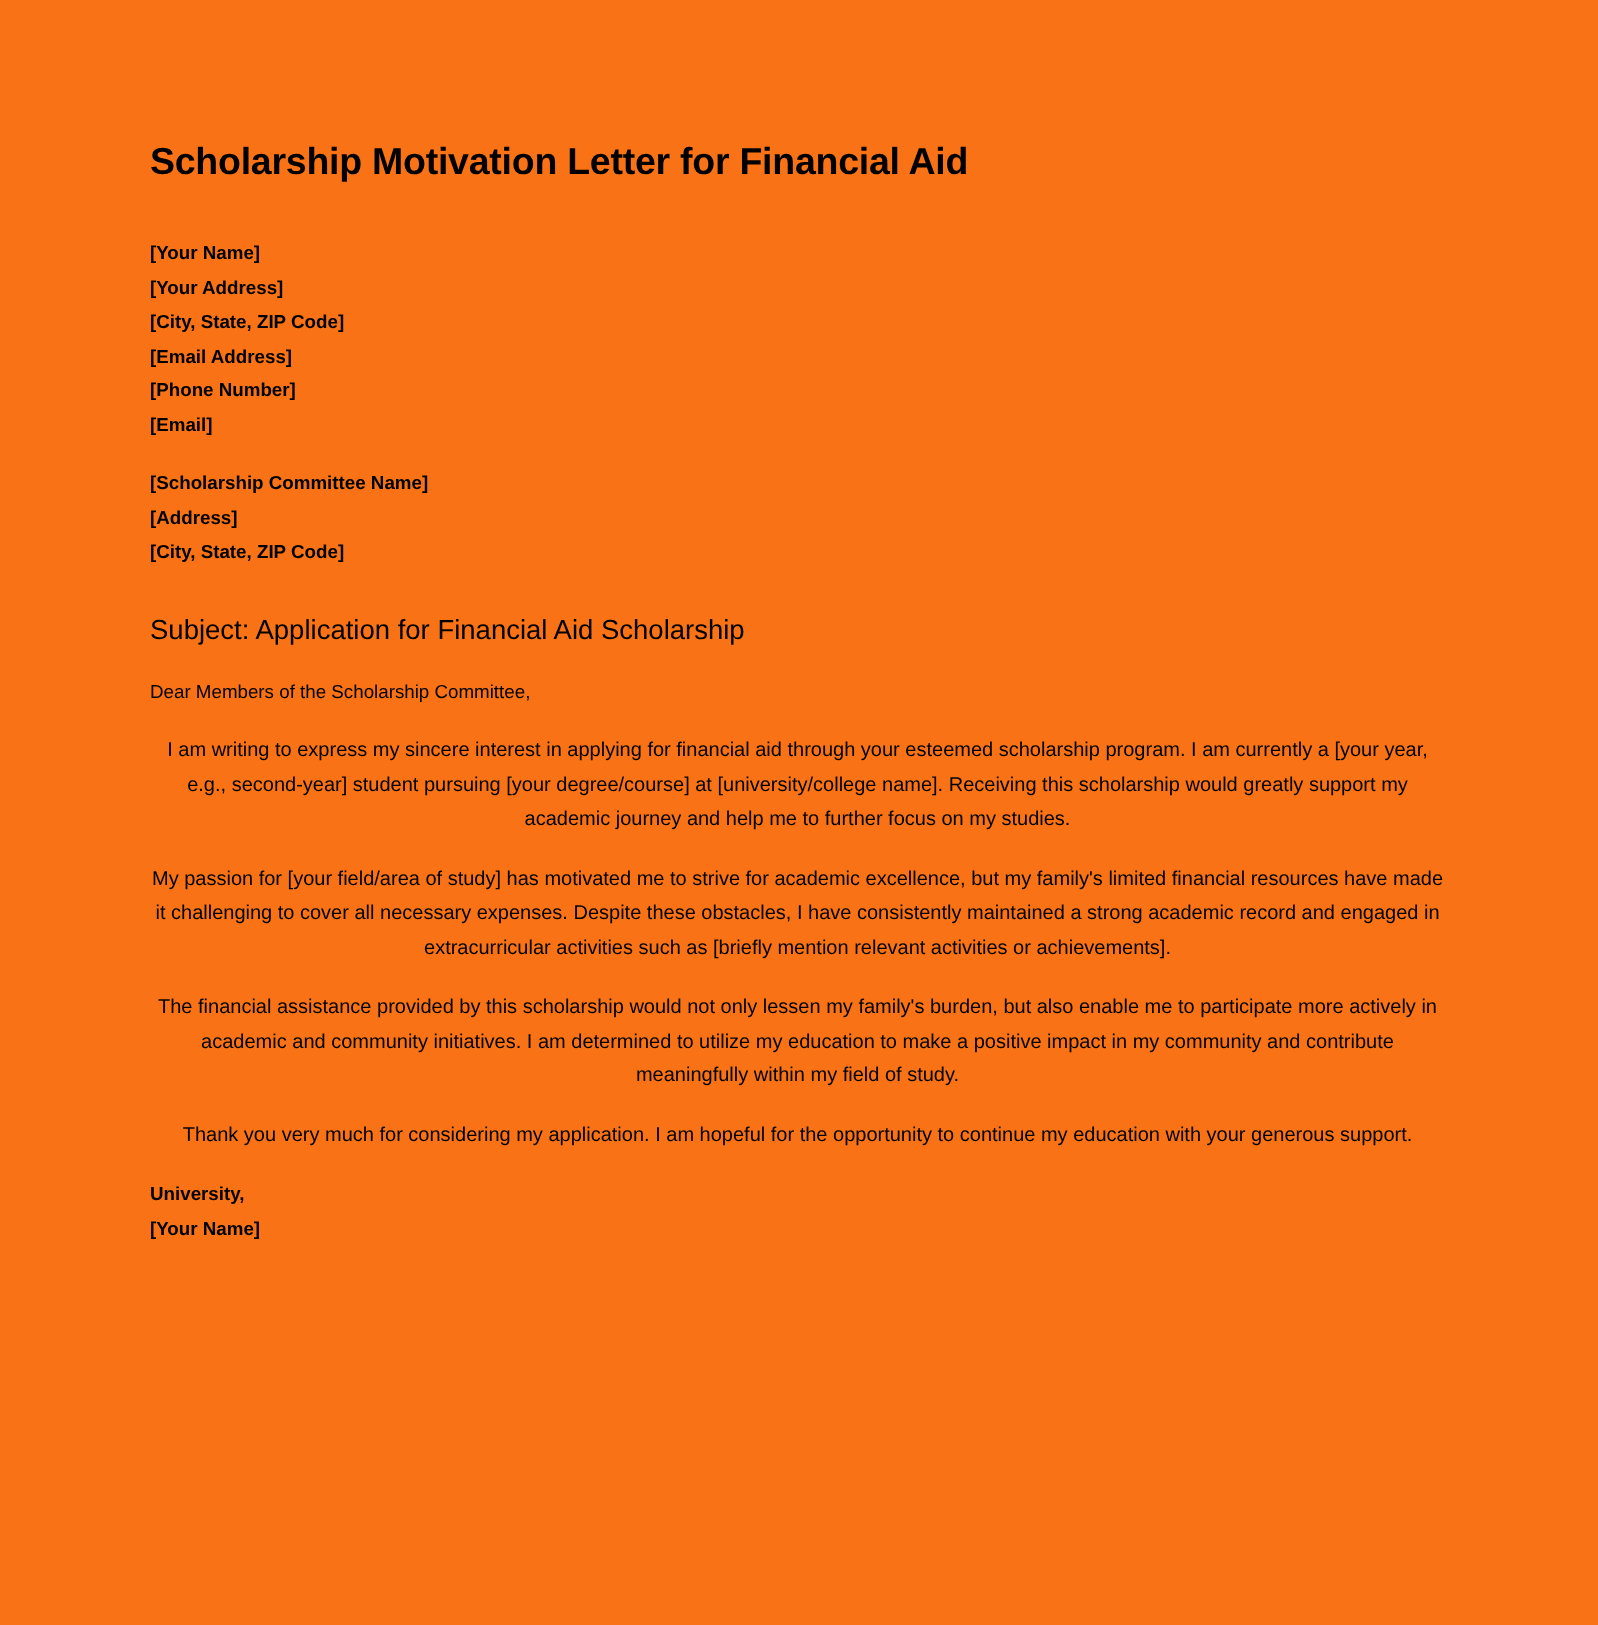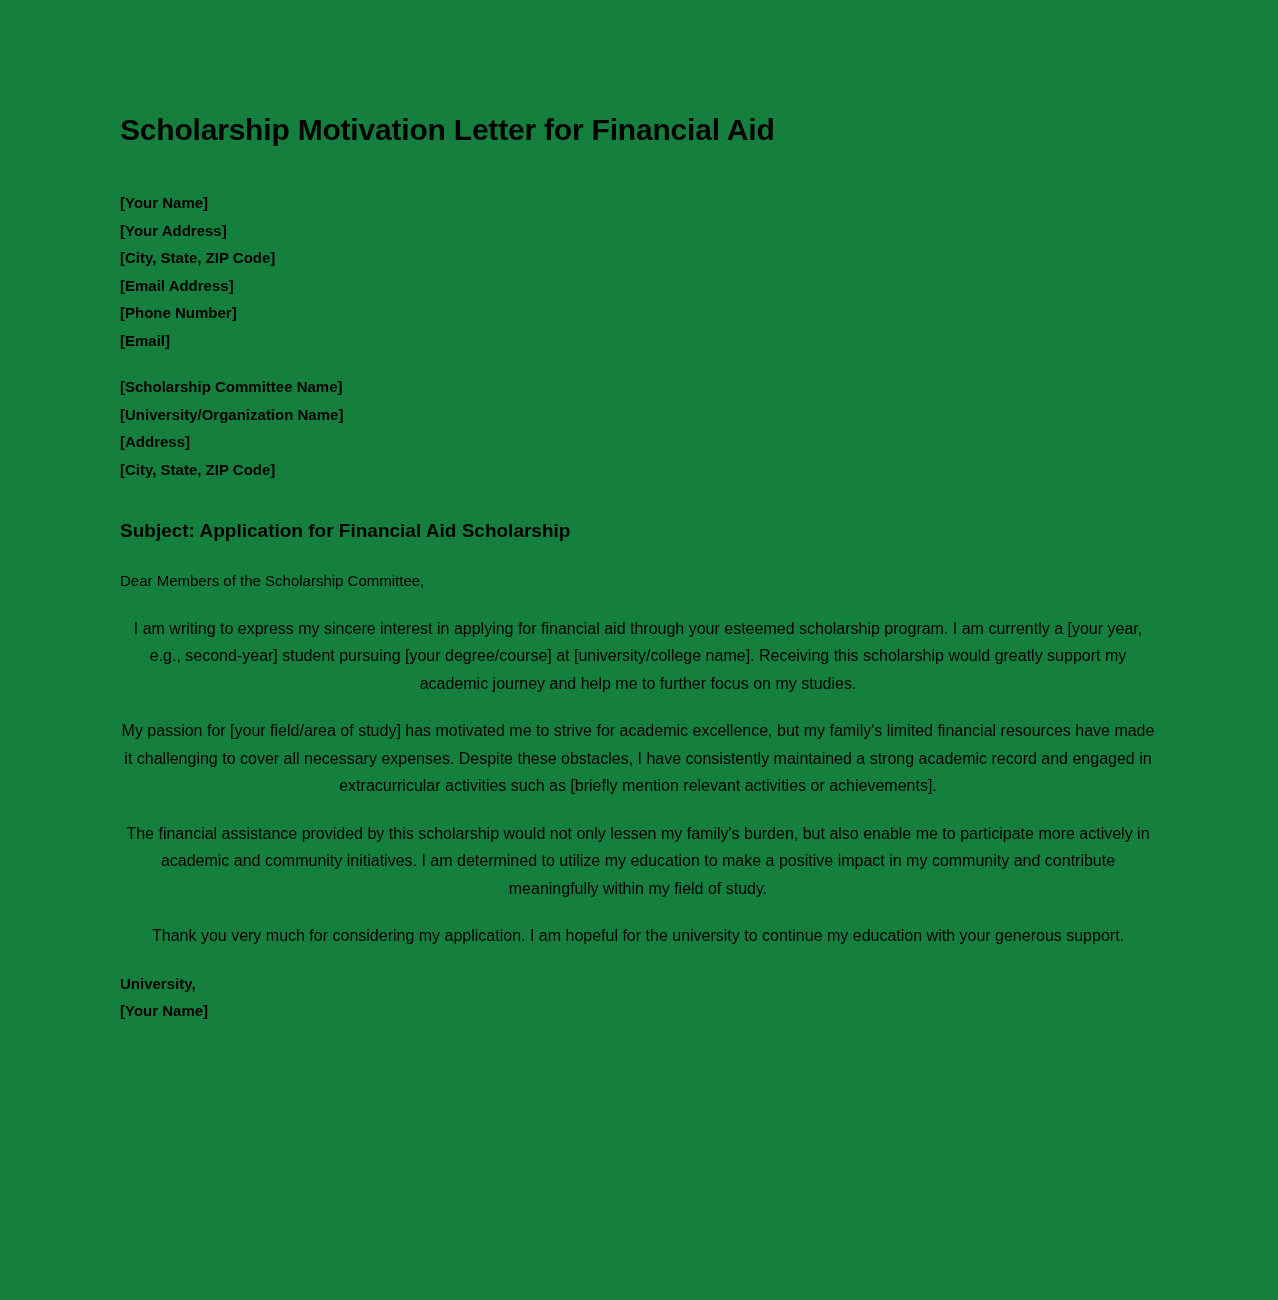--- a/index.html
+++ b/index.html
@@ -13,21 +13,21 @@
     min-height: 1300px;
     font-family: "Liberation Sans", sans-serif;
     color: #000000;
     -webkit-font-smoothing: antialiased;
   }
   .page {
     width: 1278px;
     min-height: 1300px;
     box-sizing: border-box;
     padding: 113px 122px 40px 120px;
-    background: #15803d;
+    background: #f97316;
   }
   .doc-title {
     font-size: 30px;
     font-weight: bold;
     line-height: 34px;
     letter-spacing: -0.2px;
     margin: 0 0 42px 0;
     color: #000000;
   }
   .address-block {
@@ -41,22 +41,22 @@
     color: #000000;
     white-space: nowrap;
   }
   .sender-block {
     margin-bottom: 19px;
   }
   .recipient-block {
     margin-bottom: 0;
   }
   .subject-heading {
-    font-size: 19px;
-    font-weight: bold;
+    font-size: 22px;
+    font-weight: normal;
     line-height: 22px;
     margin: 37px 0 0 0;
     color: #000000;
   }
   .salutation {
     font-size: 15px;
     line-height: 27.5px;
     margin: 25px 0 0 0;
     color: #000000;
   }
@@ -83,32 +83,31 @@
     <div class="line">[Your Name]</div>
     <div class="line">[Your Address]</div>
     <div class="line">[City, State, ZIP Code]</div>
     <div class="line">[Email Address]</div>
     <div class="line">[Phone Number]</div>
     <div class="line">[Email]</div>
   </div>
 
   <div class="address-block recipient-block">
     <div class="line">[Scholarship Committee Name]</div>
-    <div class="line">[University/Organization Name]</div>
     <div class="line">[Address]</div>
     <div class="line">[City, State, ZIP Code]</div>
   </div>
 
   <h2 class="subject-heading">Subject: Application for Financial Aid Scholarship</h2>
 
   <p class="salutation">Dear Members of the Scholarship Committee,</p>
 
   <p class="body-paragraph">I am writing to express my sincere interest in applying for financial aid through your esteemed scholarship program. I am currently a [your year, e.g., second-year] student pursuing [your degree/course] at [university/college name]. Receiving this scholarship would greatly support my academic journey and help me to further focus on my studies.</p>
   <p class="body-paragraph">My passion for [your field/area of study] has motivated me to strive for academic excellence, but my family's limited financial resources have made it challenging to cover all necessary expenses. Despite these obstacles, I have consistently maintained a strong academic record and engaged in extracurricular activities such as [briefly mention relevant activities or achievements].</p>
   <p class="body-paragraph">The financial assistance provided by this scholarship would not only lessen my family's burden, but also enable me to participate more actively in academic and community initiatives. I am determined to utilize my education to make a positive impact in my community and contribute meaningfully within my field of study.</p>
-  <p class="body-paragraph">Thank you very much for considering my application. I am hopeful for the university to continue my education with your generous support.</p>
+  <p class="body-paragraph">Thank you very much for considering my application. I am hopeful for the opportunity to continue my education with your generous support.</p>
 
   <div class="signature-block">
     <div class="line">University,</div>
     <div class="line">[Your Name]</div>
   </div>
 
 </div>
 
 </body></html>

